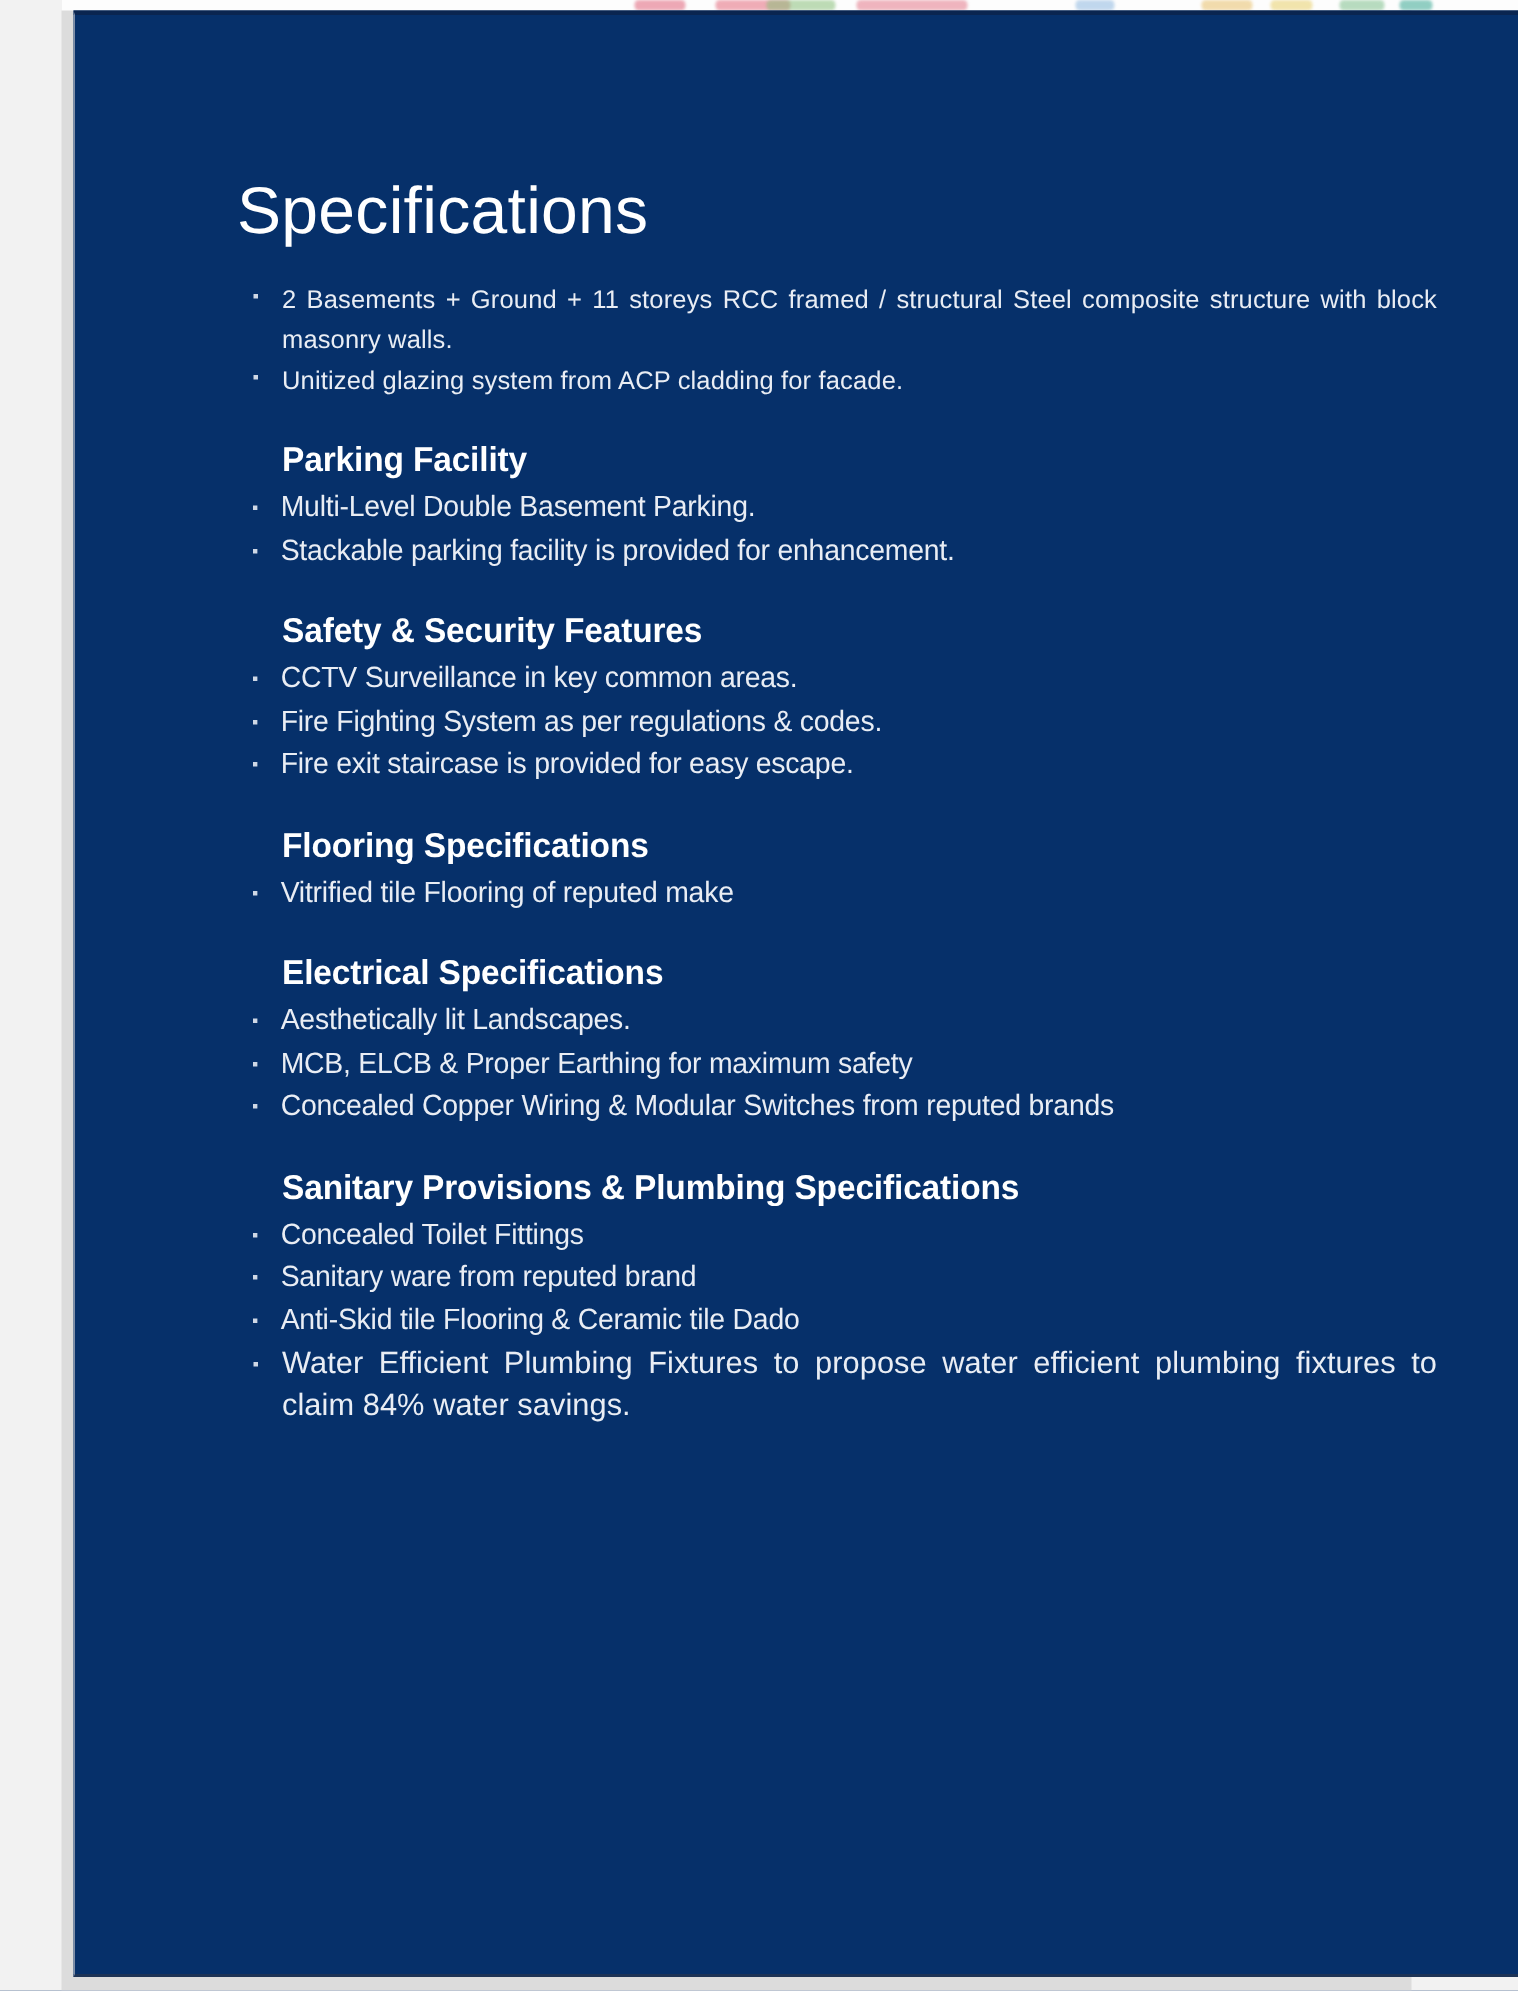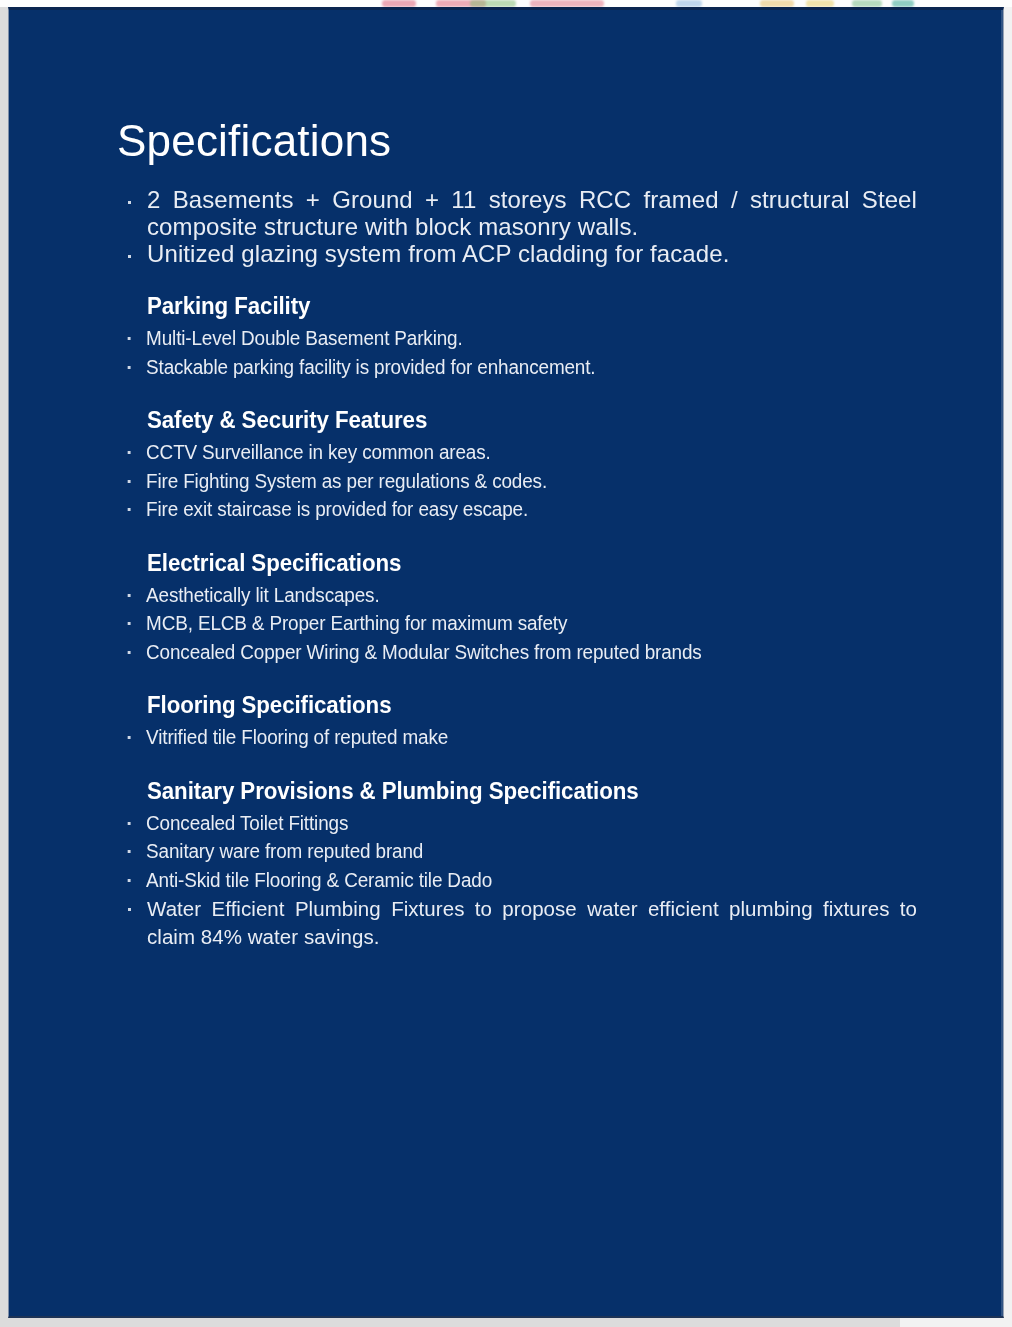--- a/index.html
+++ b/index.html
@@ -10,20 +10,21 @@
     overflow: hidden;
     background: #f2f2f2;
     font-family: "Liberation Sans", sans-serif;
   }
 
   #page {
     position: relative;
     width: 900px;
     height: 1327px;
     background: #dcdcdc;
+    margin-left: 41px;
   }
 
   
   #logo-strip {
     position: absolute;
     left: 0; top: 0;
     width: 1012px; height: 7px;
     background: #fdfdfd;
     overflow: hidden;
   }
@@ -89,21 +90,21 @@
     content: "";
     position: absolute;
     left: 11px;
     top: .62em;
     width: 3px; height: 3px;
     background: #cfd8e6;
   }
 
   
   .intro li.bullet {
-    font-size: 24px;
+    font-size: 17px;
     line-height: 27px;
     text-align: justify;
     letter-spacing: .1px;
     margin-bottom: 0;
   }
   .intro li.bullet::before { top: .60em; }
 
   .section { margin-top: 26px; }
   .section-title {
     color: #ffffff;
@@ -167,31 +168,31 @@
           </div>
           <div class="section">
             <div class="section-title">Safety &amp; Security Features</div>
             <ul class="bullets">
               <li class="bullet">CCTV Surveillance in key common areas.</li>
               <li class="bullet">Fire Fighting System as per regulations &amp; codes.</li>
               <li class="bullet">Fire exit staircase is provided for easy escape.</li>
             </ul>
           </div>
           <div class="section">
+            <div class="section-title">Flooring Specifications</div>
+            <ul class="bullets">
+              <li class="bullet">Vitrified tile Flooring of reputed make</li>
+            </ul>
+          </div>
+          <div class="section">
             <div class="section-title">Electrical Specifications</div>
             <ul class="bullets">
               <li class="bullet">Aesthetically lit Landscapes.</li>
               <li class="bullet">MCB, ELCB &amp; Proper Earthing for maximum safety</li>
               <li class="bullet">Concealed Copper Wiring &amp; Modular Switches from reputed brands</li>
-            </ul>
-          </div>
-          <div class="section">
-            <div class="section-title">Flooring Specifications</div>
-            <ul class="bullets">
-              <li class="bullet">Vitrified tile Flooring of reputed make</li>
             </ul>
           </div>
           <div class="section">
             <div class="section-title">Sanitary Provisions &amp; Plumbing Specifications</div>
             <ul class="bullets">
               <li class="bullet">Concealed Toilet Fittings</li>
               <li class="bullet">Sanitary ware from reputed brand</li>
               <li class="bullet">Anti-Skid tile Flooring &amp; Ceramic tile Dado</li>
               <li class="bullet wrap">Water Efficient Plumbing Fixtures to propose water efficient plumbing fixtures to claim 84% water savings.</li>
             </ul>

